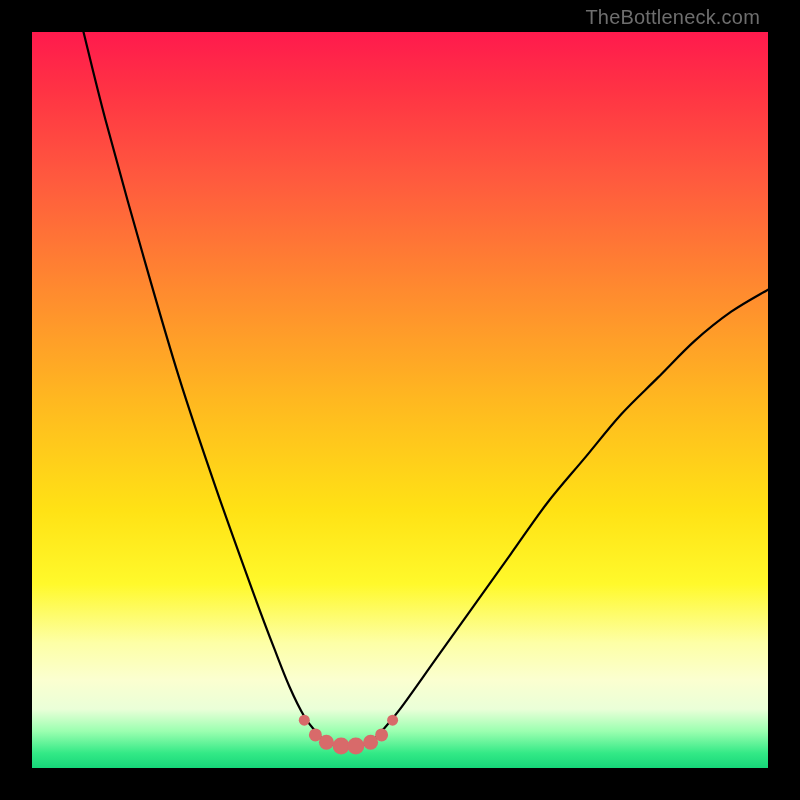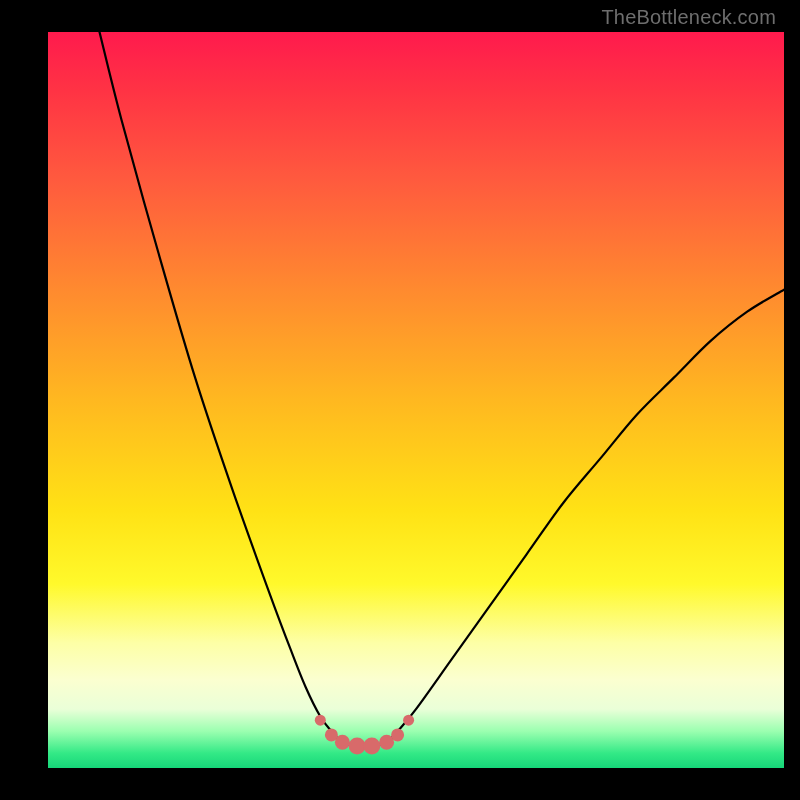--- a/index.html
+++ b/index.html
@@ -7,21 +7,21 @@
     padding: 0;
     width: 800px;
     height: 800px;
     background: #000;
     overflow: hidden;
     font-family: Arial, Helvetica, sans-serif;
   }
   .frame {
     position: absolute;
     top: 0;
-    left: 16px;
+    left: 0;
     width: 772px;
     height: 800px;
     background: #000;
   }
   .plot-area {
     position: absolute;
     top: 32px;
     left: 32px;
     width: 736px;
     height: 736px;

